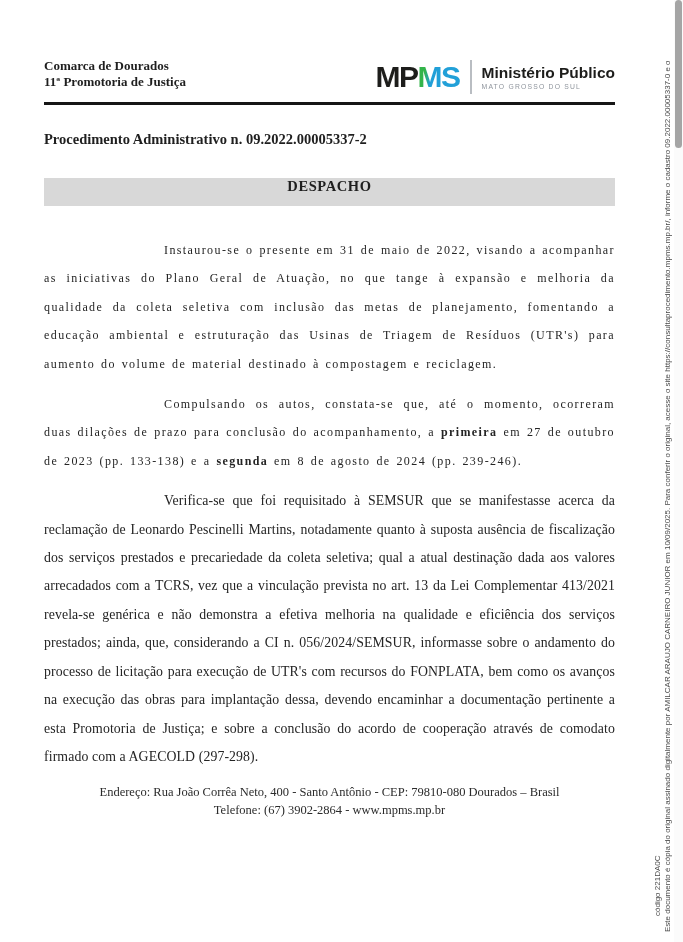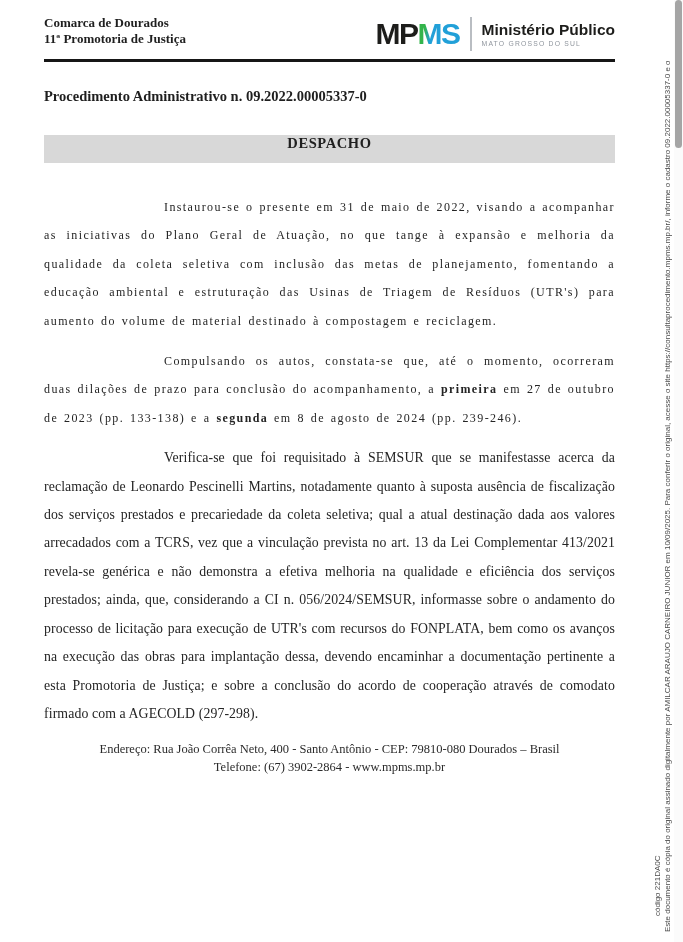--- a/index.html
+++ b/index.html
@@ -5,21 +5,21 @@
   :root{
     --logo_green:#33b44a; --logo_blue:#21a0d8; --title_bar_bg:#d8d8d8;
     --ink:#1f1f1f; --note_gray:#4a4a4a; --scrollbar_thumb:#a5a5a5;
   }
   *{margin:0;padding:0;box-sizing:border-box;}
   html,body{background:#fff;}
   .page{
     position:relative; width:683px; height:942px; background:#fff;
     overflow:hidden; font-family:"Liberation Serif", serif; color:var(--ink);
   }
-  .content{ padding:15px 68px 0 44px; }
+  .content{ padding:15px 68px 0 44px;margin-top:43px; }
 
   
   .hdr{ display:flex; justify-content:space-between; align-items:flex-start;
         border-bottom:3px solid #161616; padding-bottom:8px; }
   .office{ font-weight:bold; font-size:13px; line-height:16px; }
   .logo-wrap{ display:flex; align-items:center; gap:10px; margin-top:2px; }
   .logo-word{ font-family:"Liberation Sans", sans-serif; font-weight:800;
               font-size:30px; letter-spacing:-1.5px; line-height:30px; }
   .logo-word .mp{ color:#1d1d1b; }
   .logo-word .m{ background:linear-gradient(100deg, var(--logo_green) 30%, var(--logo_blue) 55%);
@@ -76,21 +76,21 @@
       <div class="logo-wrap">
         <div class="logo-word"><span class="mp">MP</span><span class="m">M</span><span class="s">S</span></div>
         <div class="logo-divider"></div>
         <div class="org">
           <div class="org-name">Ministério Público</div>
           <div class="org-sub">MATO GROSSO DO SUL</div>
         </div>
       </div>
     </div>
 
-    <div class="procedure">Procedimento Administrativo n. 09.2022.00005337-0</div>
+    <div class="procedure">Procedimento Administrativo n. 09.2022.00005337-2</div>
 
     <div class="title-bar">
       <span>DESPACHO</span>
     </div>
 
     <p class="para airy first">Instaurou-se o presente em 31 de maio de 2022, visando a acompanhar as iniciativas do Plano Geral de Atuação, no que tange à expansão e melhoria da qualidade da coleta seletiva com inclusão das metas de planejamento, fomentando a educação ambiental e estruturação das Usinas de Triagem de Resíduos (UTR's) para aumento do volume de material destinado à compostagem e reciclagem.</p>
 
     <p class="para airy"><span>Compulsando os autos, constata-se que, até o momento, ocorreram duas dilações de prazo para conclusão do acompanhamento, a </span><b>primeira</b><span> em 27 de outubro de 2023 (pp. 133-138) e a </span><b>segunda</b><span> em 8 de agosto de 2024 (pp. 239-246).</span></p>
 
 

